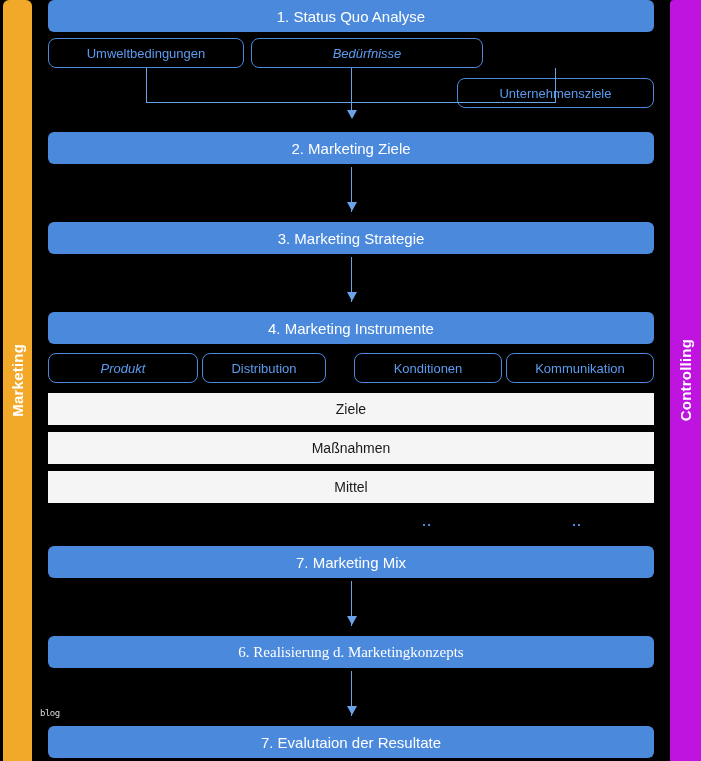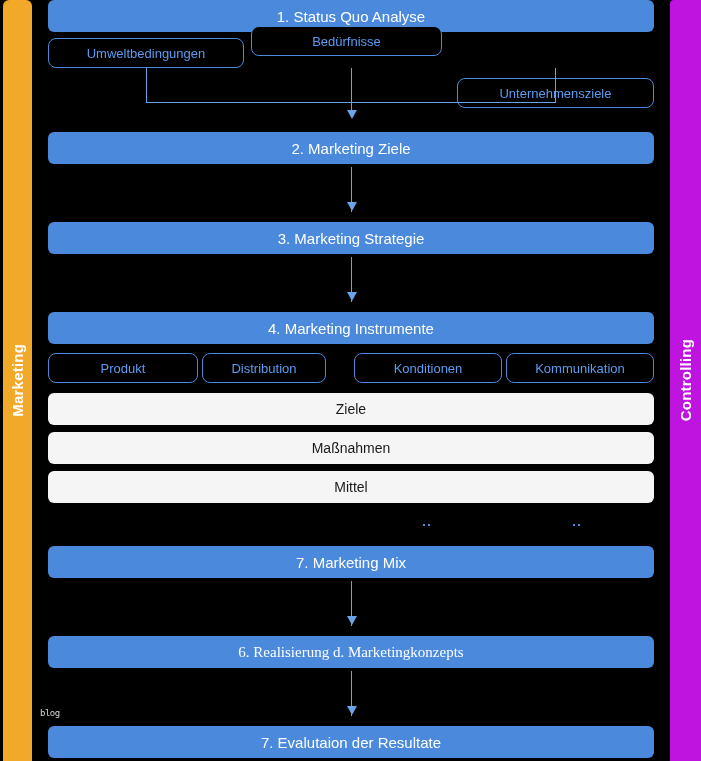--- a/index.html
+++ b/index.html
@@ -98,21 +98,21 @@
     white-space: nowrap;
   }
 
   
   .white-row {
     position: absolute;
     left: 16px;
     width: 606px;
     height: 32px;
     background: #f5f5f5;
-    border-radius: 6px;
+    border-radius: 0;
     color: #1a1a1a;
     font-size: 14px;
     display: flex;
     align-items: center;
     justify-content: center;
     box-sizing: border-box;
   }
 
   
   .vline {
@@ -166,21 +166,21 @@
 
   <div id="stage">
 
     <div class="step-bar" style="top:0px;">
       <span>1. Status Quo Analyse</span>
     </div>
 
     <div class="pill" style="left:16px; top:38px; width:196px;">
       <span>Umweltbedingungen</span>
     </div>
-    <div class="pill" style="left:219px; top:26px; width:191px;">
+    <div class="pill" style="left:219px; top:38px; width:232px;font-style:italic;">
       <span>Bedürfnisse</span>
     </div>
     <div class="pill" style="left:425px; top:38px; width:197px;margin-top:40px;">
       <span>Unternehmensziele</span>
     </div>
 
     <div class="vline" style="left:114px; top:68px; height:34px;"></div>
     <div class="vline" style="left:523px; top:68px; height:34px;"></div>
     <div class="hline" style="left:114px; top:102px; width:410px;"></div>
     <div class="vline" style="left:319px; top:68px; height:45px;"></div>
@@ -197,21 +197,21 @@
       <span>3. Marketing Strategie</span>
     </div>
 
     <div class="vline" style="left:319px; top:257px; height:45px;"></div>
     <div class="arrowhead" style="left:315px; top:292px;"></div>
 
     <div class="step-bar" style="top:312px;">
       <span>4. Marketing Instrumente</span>
     </div>
 
-    <div class="pill" style="left:16px; top:353px; width:150px;">
+    <div class="pill" style="left:16px; top:353px; width:150px;font-style:italic;">
       <span>Produkt</span>
     </div>
     <div class="pill" style="left:170px; top:353px; width:124px;">
       <span>Distribution</span>
     </div>
     <div class="pill" style="left:474px; top:353px; width:148px;">
       <span>Kommunikation</span>
     </div>
     <div class="pill" style="left:322px; top:353px; width:148px;">
       <span>Konditionen</span>

